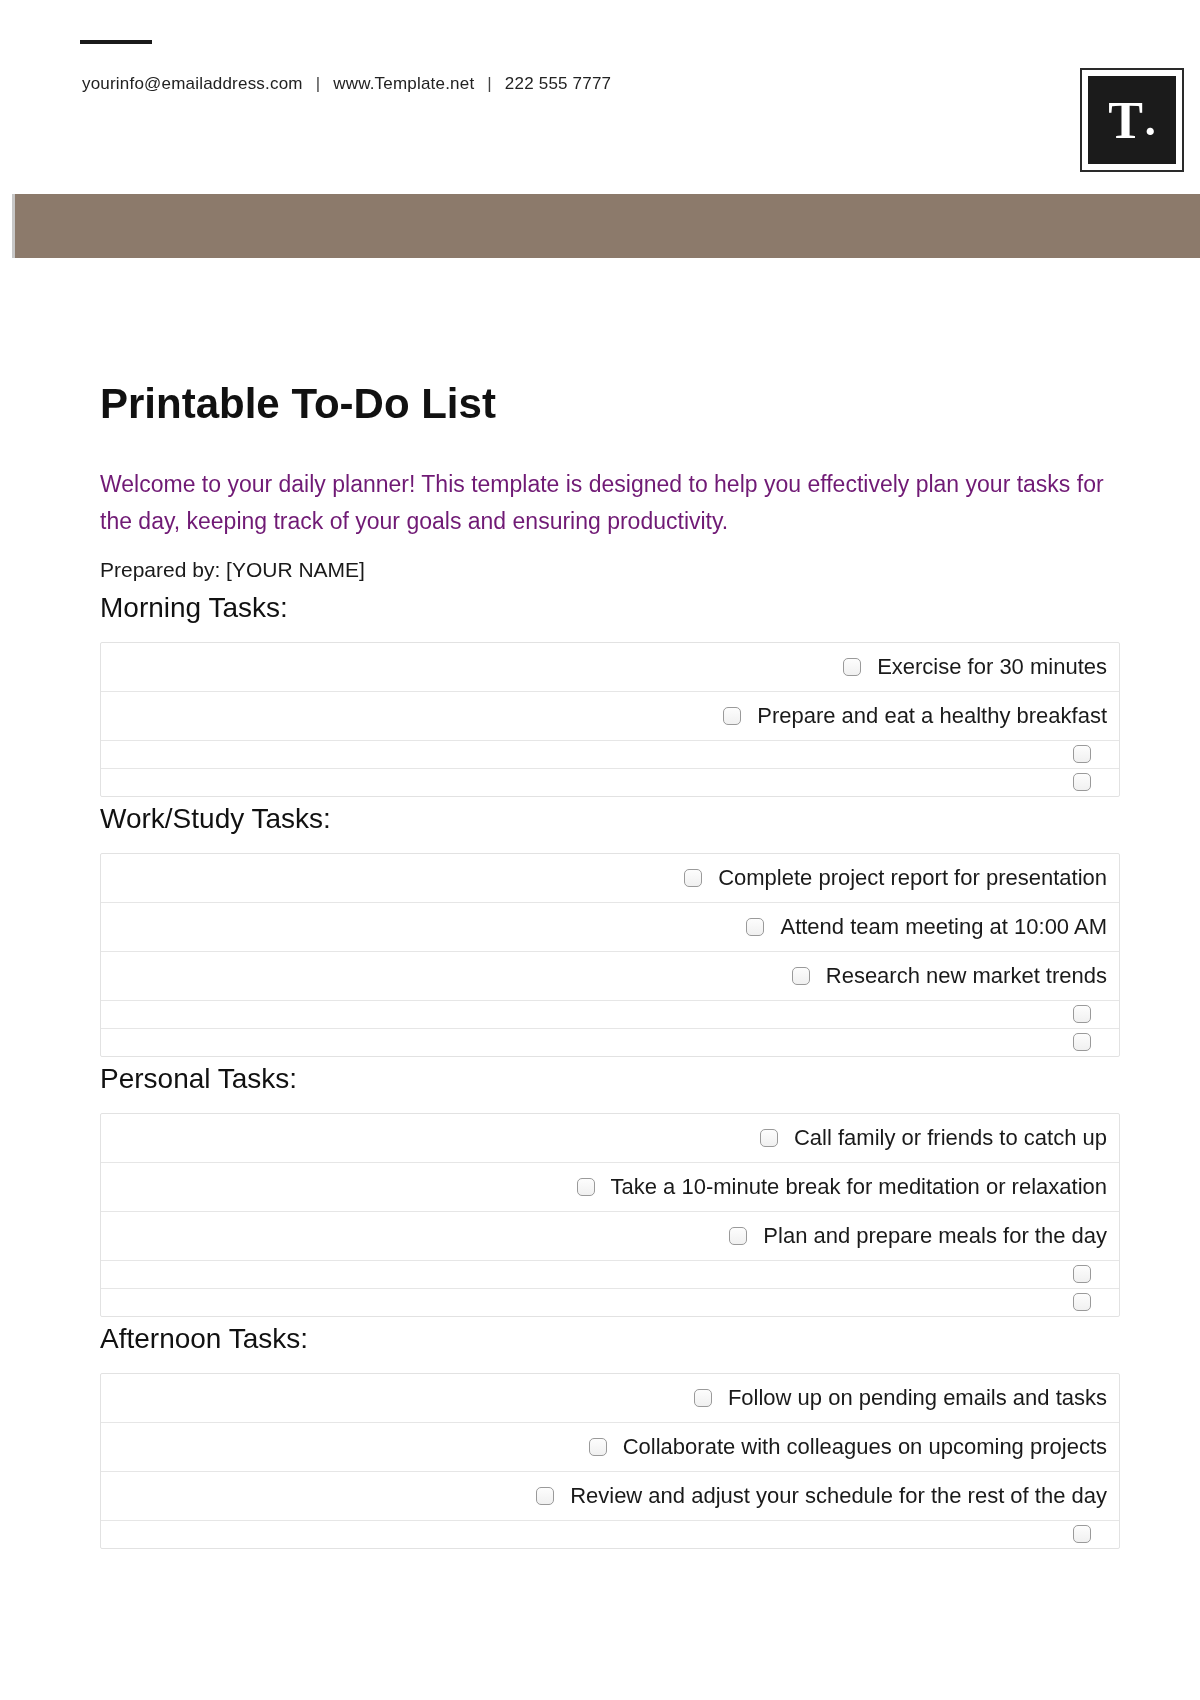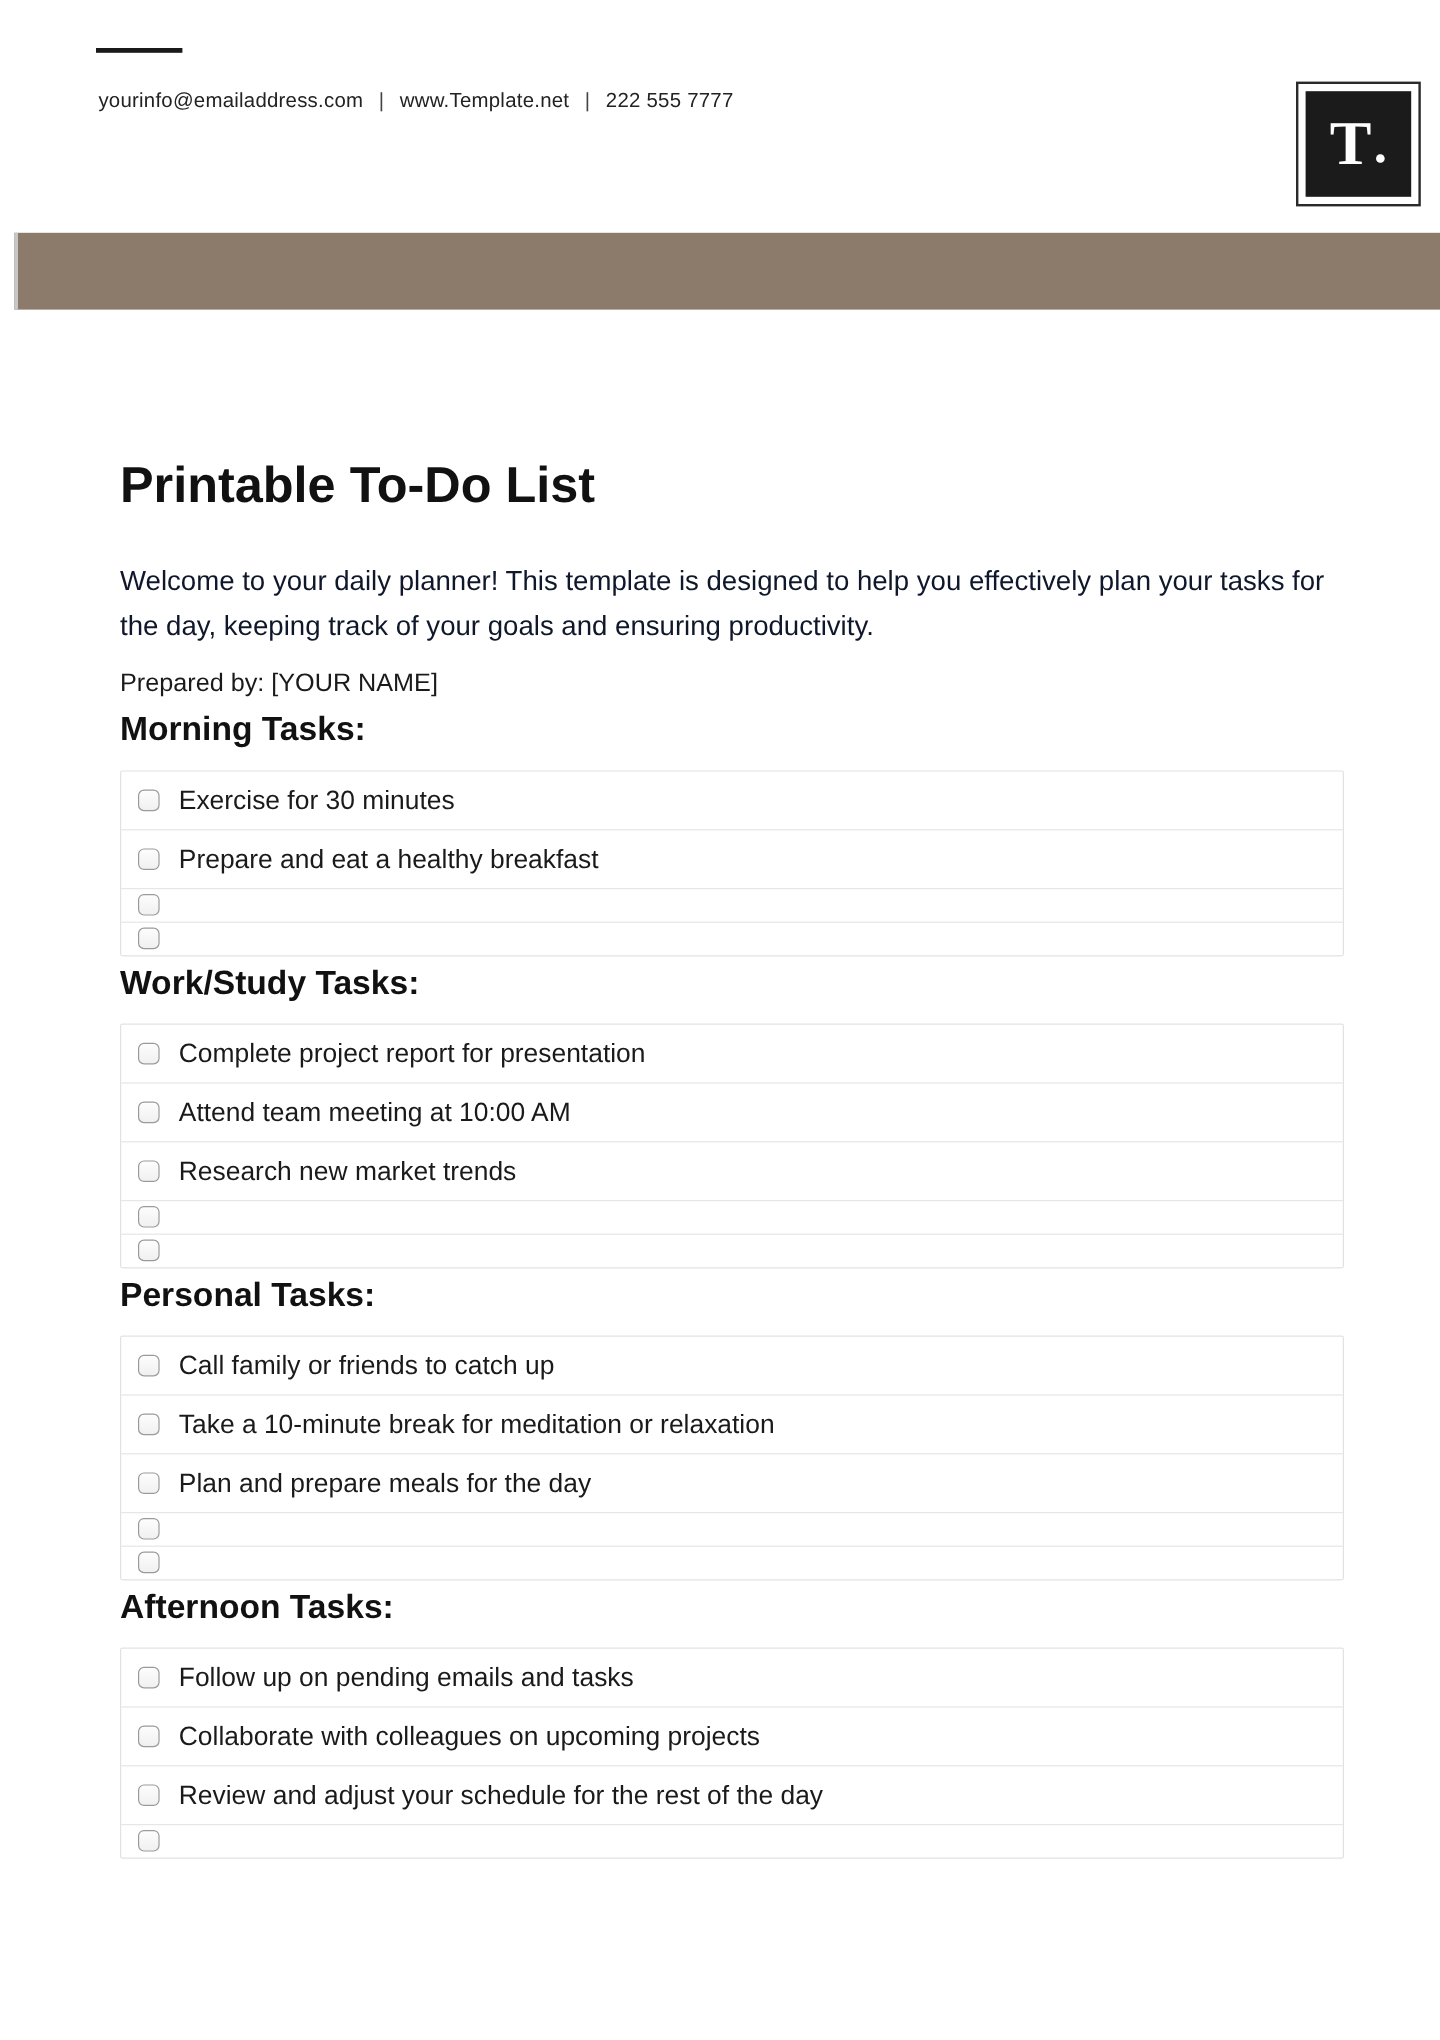--- a/index.html
+++ b/index.html
@@ -42,40 +42,41 @@
     border-left:3px solid #c7c7c7;
   }
 
   .content { position:absolute; left:88px; top:380px; width:1020px; }
 
   .page-title {
     font-size:42px; font-weight:700; text-align:left;
     margin:0 0 38px 0; color:#111;
   }
   .intro {
-    font-size:23px; line-height:1.6; color:#0f172a;
+    font-size:23px; line-height:1.6; color:#701a75;
     margin:0 0 18px 0;
   }
   .prepared { font-size:21px; font-weight:400; margin:0 0 10px 0; }
 
   .section-heading {
-    font-size:28px; font-weight:700; color:#111;
+    font-size:28px; font-weight:400; color:#111;
     margin:6px 0 18px 0;
   }
   .section-heading.tight { margin-top:2px; }
 
   .task-group {
     border:1px solid #e2e2e2;
     border-radius:2px;
   }
   .task-row {
     display:flex; align-items:center;
     padding:11px 12px 11px 12px;
     border-top:1px solid #e6e6e6;
     min-height:46px;
+    justify-content:flex-end;
   }
   .task-row:first-child { border-top:none; }
   .task-row.blank { min-height:28px; padding-top:4px; padding-bottom:4px; }
 
   .chk {
     appearance:none;
     width:18px; height:18px;
     border:1.5px solid #9a9a9a;
     border-radius:5px;
     margin:0 16px 0 2px;

